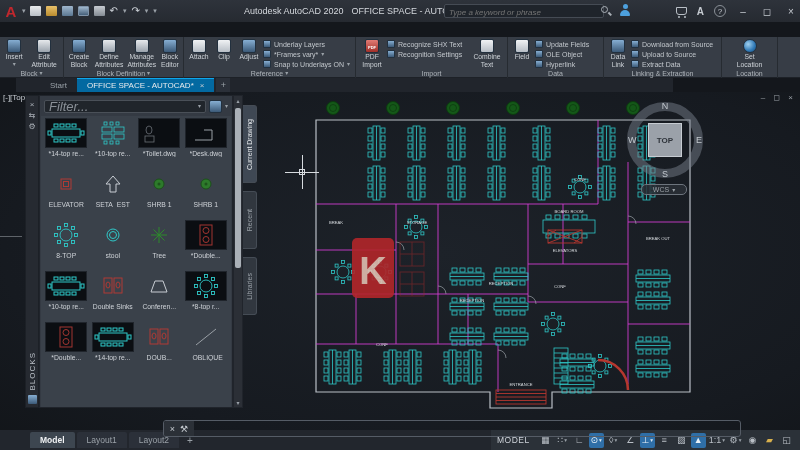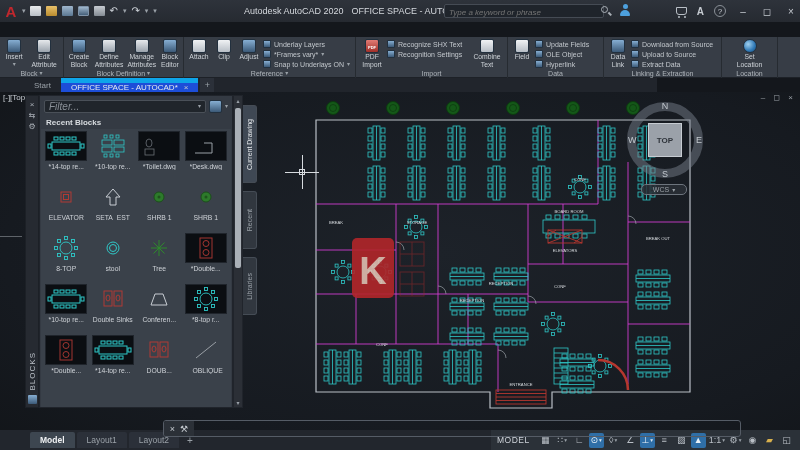--- a/index.html
+++ b/index.html
@@ -70,24 +70,24 @@
   .ibox .pdftxt { position:absolute; left:0; right:0; bottom:2px; text-align:center;
     font-size:4px; color:#ffffff; font-weight:bold; }
   .blabel { font-size:6.8px; line-height:7.5px; color:#ced3d8; text-align:center; white-space:pre-line; }
   .stack { display:flex; flex-direction:column; justify-content:flex-start; padding-top:2px; gap:2px; }
   .srow { display:flex; align-items:center; gap:3px; height:8px; }
   .srow .sic { width:8px; height:8px; border-radius:1px;
     background:linear-gradient(#86aed2,#3c5a78); border:1px solid #22303e; flex:0 0 auto; }
   .srow .stxt { font-size:7px; color:#c3c8cd; white-space:nowrap; }
 
   
-  .filetabs { position:absolute; left:0; top:78px; width:657px; height:14px; background:#21252c;
+  .filetabs { position:absolute; left:16px; top:78px; width:657px; height:14px; background:#21252c;
     display:flex; align-items:stretch; z-index:40; }
   .ftab { display:flex; align-items:center; padding:0 10px; font-size:8px; color:#9aa1a8; gap:6px; }
-  .ftab.active { background:#1d4ed8; color:#e8ebee; border-top:5px solid #0ea5e9;justify-content:center; }
+  .ftab.active { background:#0369a1; color:#e8ebee; border-top:1px solid #0ea5e9;justify-content:center; }
   .ftab .x { color:#c6cbd1; font-size:8px; }
   .fplus { width:14px; display:flex; align-items:center; justify-content:center; color:#9aa1a8;
     font-size:9px; background:#2b3039; margin-left:2px; }
 
   
   .drawing { position:absolute; left:0; top:92px; width:800px; height:358px;
     background:radial-gradient(ellipse at 55% 45%, #1d2229 0%, #161a20 70%, #121519 100%); z-index:1; }
   .vpctl { position:absolute; left:3px; top:1px; font-size:8px; color:#c6cbd1; z-index:5; }
   .miniwin { position:absolute; right:4px; top:1px; font-size:8px; color:#9aa0a6; letter-spacing:3px; z-index:5;}
   .stray-line { position:absolute; left:0; top:144px; width:22px; height:1px; background:#9aa0a6; opacity:.55; }
@@ -121,21 +121,21 @@
     flex-direction:column; align-items:center; padding:3px 0; }
   .pstrip .sg { color:#aab0b7; font-size:8px; line-height:11px; }
   .pstrip .vtitle { margin-top:auto; writing-mode:vertical-rl; transform:rotate(180deg);
     font-size:8px; color:#b9bfc6; letter-spacing:1px; margin-bottom:2px; }
   .pstrip .sbot { width:9px; height:9px; border-radius:1px;
     background:linear-gradient(#86aed2,#3c5a78); margin-top:3px; }
   .pmain { width:194px; background:#343a43; border:1px solid #20242b; display:flex; flex-direction:column; }
   .pfilter { height:20px; display:flex; align-items:center; padding:0 4px; gap:3px; }
   .filterbox { flex:1; height:13px; background:#20252b; border:1px solid #4a5058; border-radius:2px;
     display:flex; align-items:center; padding:0 4px; }
-  .filterbox .ftext { flex:1; font-size:10px; font-style:italic; color:#8a9097; }
+  .filterbox .ftext { flex:1; font-size:13px; font-style:italic; color:#8a9097; }
   .minibtn { width:13px; height:13px; border-radius:2px; background:linear-gradient(#86aed2,#3c5a78);
     border:1px solid #22303e; }
   .psection { height:13px; display:flex; align-items:center; padding:0 6px; font-size:8px;
     font-weight:bold; color:#d8dce0; }
   .pgrid { flex:1; background:#3a414a; margin:0 1px; display:grid;
     grid-template-columns:repeat(4,1fr); grid-auto-rows:51px; padding:2px 2px 0 2px; }
   .bcell { display:flex; flex-direction:column; align-items:center; overflow:hidden; }
   .bthumb { width:42px; height:30px; display:flex; align-items:center; justify-content:center; }
   .bthumb.dark { background:#0b0e12; border:1px solid #1f242b; }
   .bname { font-size:6.8px; color:#cfd3d8; margin-top:2px; white-space:nowrap; max-width:46px;
@@ -719,21 +719,20 @@
 
     <div class="pmain">
       <div class="pfilter">
         <div class="filterbox">
           <span class="ftext">Filter...</span>
           <span class="caret">▾</span>
         </div>
         <div class="minibtn"></div>
         <span class="caret">▾</span>
       </div>
-      <div class="psection">Recent Blocks</div>
 
       <div class="pgrid">
         <div class="bcell">
           <div class="bthumb dark">
               <svg width="40" height="28">
                 <use href="#s-table-long"></use>
               </svg>
             </div>
           <div class="bname">*14-top re...</div>
           </div>

